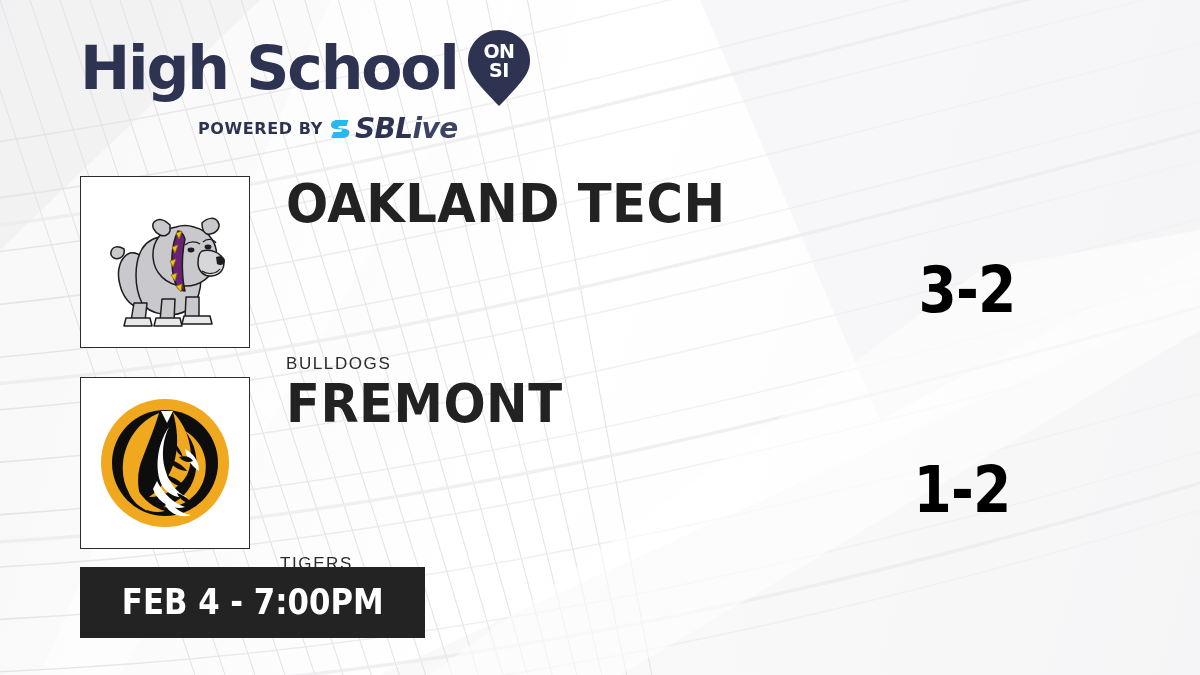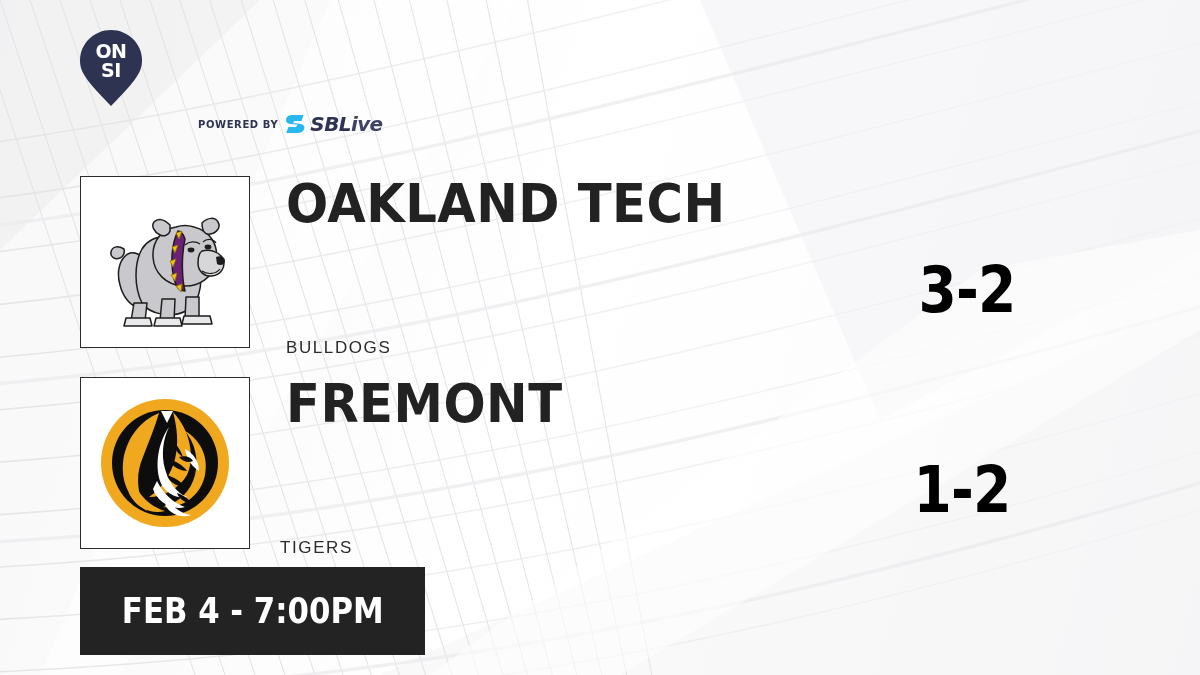--- a/index.html
+++ b/index.html
@@ -60,35 +60,35 @@
   .powered {
     margin-top: 6px;
     display: flex;
     align-items: center;
     gap: 7px;
     padding-left: 118px;
   }
   .powered-label {
     font-family: "DejaVu Sans", sans-serif;
     font-weight: bold;
-    font-size: 10px;
+    font-size: 16px;
     letter-spacing: 0.6px;
     color: #2e3352;
     white-space: nowrap;
   }
   .sblive-mark {
     display: flex;
     align-items: center;
     gap: 3px;
   }
   .sbl-word {
     font-family: "DejaVu Sans", sans-serif;
     font-style: italic;
     font-weight: bold;
-    font-size: 20px;
+    font-size: 28px;
     letter-spacing: -0.6px;
     color: #2e3352;
     white-space: nowrap;
   }
   .sbl-word .lite {
     color: #3d4463;
   }
 
   
   .logo-box {
@@ -121,20 +121,21 @@
   #team-a-name { left: 286px; top: 177px; }
   #team-b-name { left: 286px; top: 377px; }
 
   .team-mascot {
     position: absolute;
     font-family: "Liberation Sans", sans-serif;
     font-size: 17px;
     letter-spacing: 1.6px;
     color: #2b2b2b;
     white-space: nowrap;
+    margin-top: 16px;
   }
   #team-a-mascot { left: 286px; top: 338px; }
   #team-b-mascot { left: 280px; top: 538px; }
 
   .record {
     position: absolute;
     font-family: "DejaVu Sans", sans-serif;
     font-weight: bold;
     font-size: 64px;
     line-height: 64px;
@@ -146,21 +147,21 @@
     text-align: center;
   }
   #record-a { left: 867px; top: 258px; }
   #record-b { left: 862px; top: 458px; }
 
   
   #infobar {
     position: absolute;
     left: 80px;
     top: 567px;
-    height: 88px;
+    height: 71px;
     display: flex;
     align-items: stretch;
   }
   #infobar-date {
     background: #232323;
     display: flex;
     align-items: center;
     justify-content: center;
     padding: 0 24px;
     min-width: 280px;
@@ -263,20 +264,21 @@
         <path d="M-60,545 C 315,528 670,459 1260,290"></path>
         <path d="M-60,700 C 345,690 730,626 1260,465"></path>
       </g>
 
       <polygon points="430,675 980,270 1200,230 1200,330 620,675" fill="#ffffff" opacity="0.55"></polygon>
     </g>
   </svg>
 
   <div id="header">
     <div class="brandline">
+      <div class="brand-text">High School</div>
       <div class="pin">
         <svg width="62" height="76" viewBox="0 0 62 76">
           <path d="M31 0 C13.9 0 0 13.6 0 30.4 C0 42.5 6.6 50.6 31 76 C55.4 50.6 62 42.5 62 30.4 C62 13.6 48.1 0 31 0 Z" fill="#2e3352"></path>
           <text x="31" y="28" text-anchor="middle" font-family="DejaVu Sans, sans-serif" font-weight="bold" font-size="19" fill="#ffffff" letter-spacing="-0.5">ON</text>
           <text x="31" y="47" text-anchor="middle" font-family="DejaVu Sans, sans-serif" font-weight="bold" font-size="19" fill="#ffffff" letter-spacing="-0.5">SI</text>
         </svg>
       </div>
     </div>
 
     <div class="powered">

